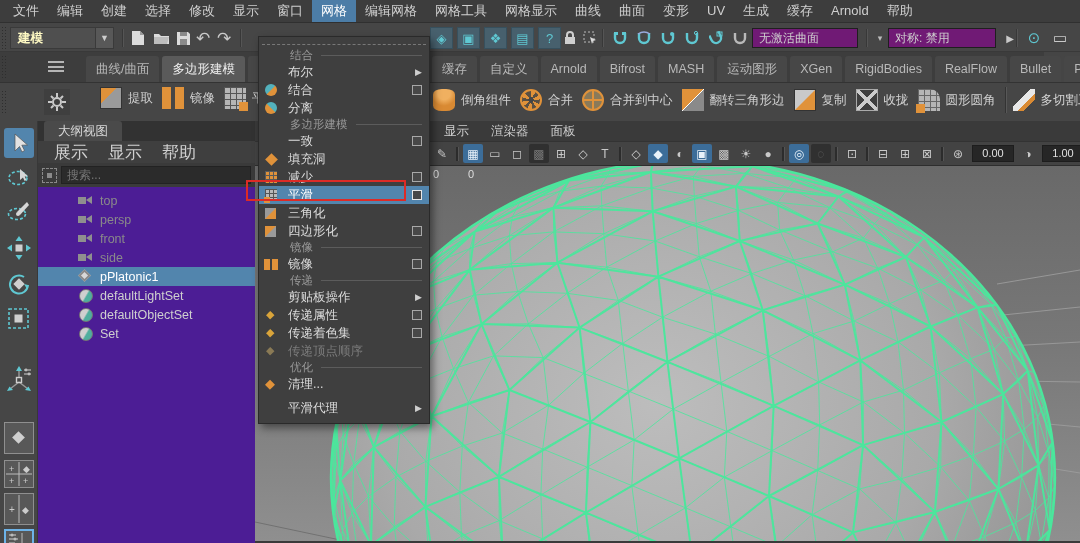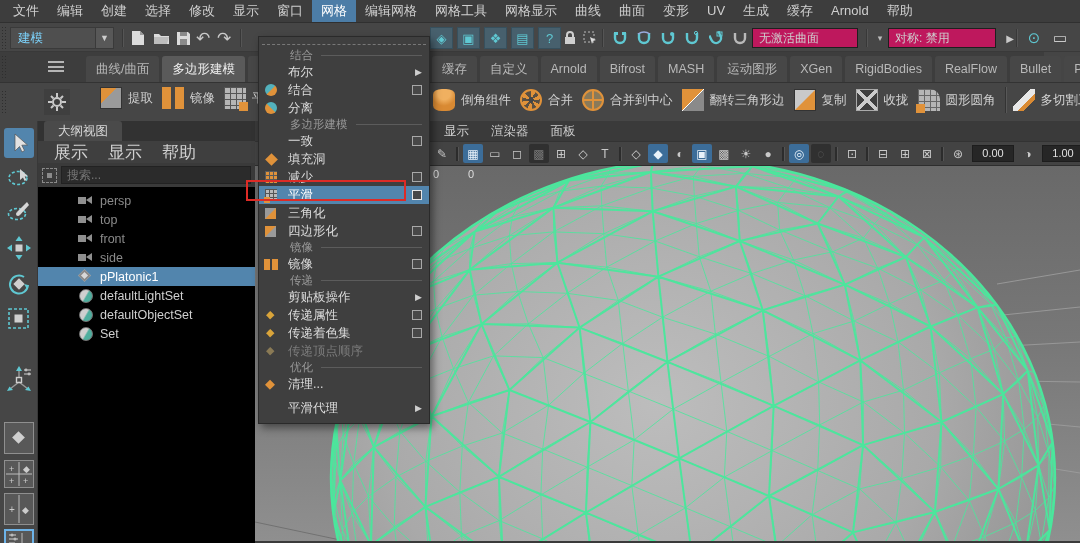--- a/index.html
+++ b/index.html
@@ -14,31 +14,31 @@
     background:#3d3d3d; display:flex; align-items:center; padding-left:4px; z-index:20;}
   .mbar-item { padding:0 9px; height:22px; line-height:22px; font-size:13px; color:#cfcfcf; white-space:nowrap;}
   .mbar-item.active { background:#4c7da7; color:#fff; }
   
   #statusline { position:absolute; left:0; top:22px; width:1080px; height:30px;
     background:#464646; border-top:1px solid #303030; border-bottom:1px solid #393939; z-index:5;}
   .handle { position:absolute; top:3px; width:6px; height:24px;
     background-image:radial-gradient(#2e2e2e 1px, transparent 1px); background-size:3px 3px; }
   #mode-box { position:absolute; left:10px; top:4px; width:104px; height:22px;
     background:#4f4f4f; border:1px solid #3a3a3a; display:flex; align-items:center; }
-  #mode-box .lbl { flex:1; padding-left:7px; font-size:12.5px; color:#7dd3fc; }
+  #mode-box .lbl { flex:1; padding-left:7px; font-size:12.5px; color:#fef9c3;font-weight:bold; }
   #mode-box .arr { width:18px; height:20px; background:#585858; color:#ccc; font-size:9px;
     display:flex; align-items:center; justify-content:center; border-left:1px solid #3a3a3a;}
   .vsep { position:absolute; top:6px; width:2px; height:18px; background:#383838; border-right:1px solid #555; }
   .sl-ico { position:absolute; top:5px; width:20px; height:20px; display:flex; align-items:center;
     justify-content:center; color:#c9c9c9; font-size:15px; }
   .sl-group { position:absolute; top:4px; display:flex; gap:4px; }
   .sq-btn { width:23px; height:22px; background:#47606d; border:1px solid #37505d; color:#5fc8d2;
     font-size:13px; display:flex; align-items:center; justify-content:center; }
   .snap-btn { width:20px; height:22px; display:flex; align-items:center; justify-content:center; }
-  .txt-field { position:absolute; top:5px; height:20px; background:#be185d; border:1px solid #1f1f1f;
+  .txt-field { position:absolute; top:5px; height:20px; background:#701a75; border:1px solid #1f1f1f;
     color:#cfcfcf; font-size:12px; line-height:18px; padding-left:6px; }
   
   #shelftabs { position:absolute; left:0; top:52px; width:1044px; height:30px; background:#3d3d3d; z-index:5;}
   #hamburger { position:absolute; left:48px; top:9px; width:16px; height:11px;
     border-top:2px solid #b5b5b5; border-bottom:2px solid #b5b5b5; }
   #hamburger::before{content:'';display:block;margin-top:3px;height:2px;background:#b5b5b5;}
   .tabrow { position:absolute; top:4px; display:flex; gap:3px; height:26px; }
   .shelf-tab { padding:0 10px; height:26px; line-height:26px; background:#474747; color:#b9b9b9;
     font-size:12.5px; border-radius:3px 3px 0 0; white-space:nowrap; }
   .shelf-tab.active { background:#5a5a5a; color:#f0f0f0; }
@@ -79,21 +79,21 @@
   
   #toolbox { position:absolute; left:0; top:121px; width:38px; height:422px; background:#464646;
     border-right:1px solid #383838; z-index:6; }
   .tool-btn { position:absolute; left:4px; width:30px; height:30px; border-radius:3px;
     display:flex; align-items:center; justify-content:center; }
   .tool-btn.active { background:#5285ad; }
   #tb-divider { position:absolute; left:4px; top:414px; width:30px; height:2px; background:#9a9a9a; }
   .lay-btn { position:absolute; left:4px; width:30px; border:1px solid #8f8f8f; background:#585858; }
   .lay-btn.hl { border:2px solid #6db3e8; }
   
-  #outliner { position:absolute; left:38px; top:121px; width:217px; height:422px; background:#000000; z-index:6;}
+  #outliner { position:absolute; left:38px; top:121px; width:217px; height:422px; background:#4c1d95; z-index:6;}
   #outl-tabstrip { height:20px; background:#323232; display:flex; padding-left:6px; }
   #outl-tab { background:#4a4a4a; color:#d8d8d8; font-size:12.5px; padding:0 14px; line-height:20px; border-radius:3px 3px 0 0;}
   #outl-menus { height:22px; display:flex; gap:4px; padding-left:8px; align-items:center; background:#3f3f3f;}
   #outl-menus span { padding:0 8px; font-size:17px; color:#cfcfcf;}
   #outl-search { height:24px; display:flex; align-items:center; padding:0 4px 0 4px; gap:4px; background:#3a3a3a;}
   #filter-ico { width:15px; height:15px; border:1px dashed #8a8a8a; position:relative;}
   #filter-ico::after{content:'';position:absolute;left:4px;top:4px;width:5px;height:5px;background:#8a8a8a;}
   #search-input { flex:1; height:18px; background:#2b2b2b; border:1px solid #222; color:#9a9a9a;
     font-size:12px; padding-left:5px; font-family:inherit;}
   #outl-list { padding-top:4px; }
@@ -511,25 +511,25 @@
         <span>显示</span>
         <span>帮助</span>
       </div>
     <div id="outl-search">
       <span id="filter-ico"></span>
       <input id="search-input" placeholder="搜索..." style="">
     </div>
     <div id="outl-list">
         <div class="out-row dim">
       <span class="out-icon oi-camera"></span>
-      <span class="out-label">persp</span>
+      <span class="out-label">top</span>
     </div>
         <div class="out-row dim">
       <span class="out-icon oi-camera"></span>
-      <span class="out-label">top</span>
+      <span class="out-label">persp</span>
     </div>
         <div class="out-row dim">
       <span class="out-icon oi-camera"></span>
       <span class="out-label">front</span>
     </div>
         <div class="out-row dim">
       <span class="out-icon oi-camera"></span>
       <span class="out-label">side</span>
     </div>
         <div class="out-row selected">

